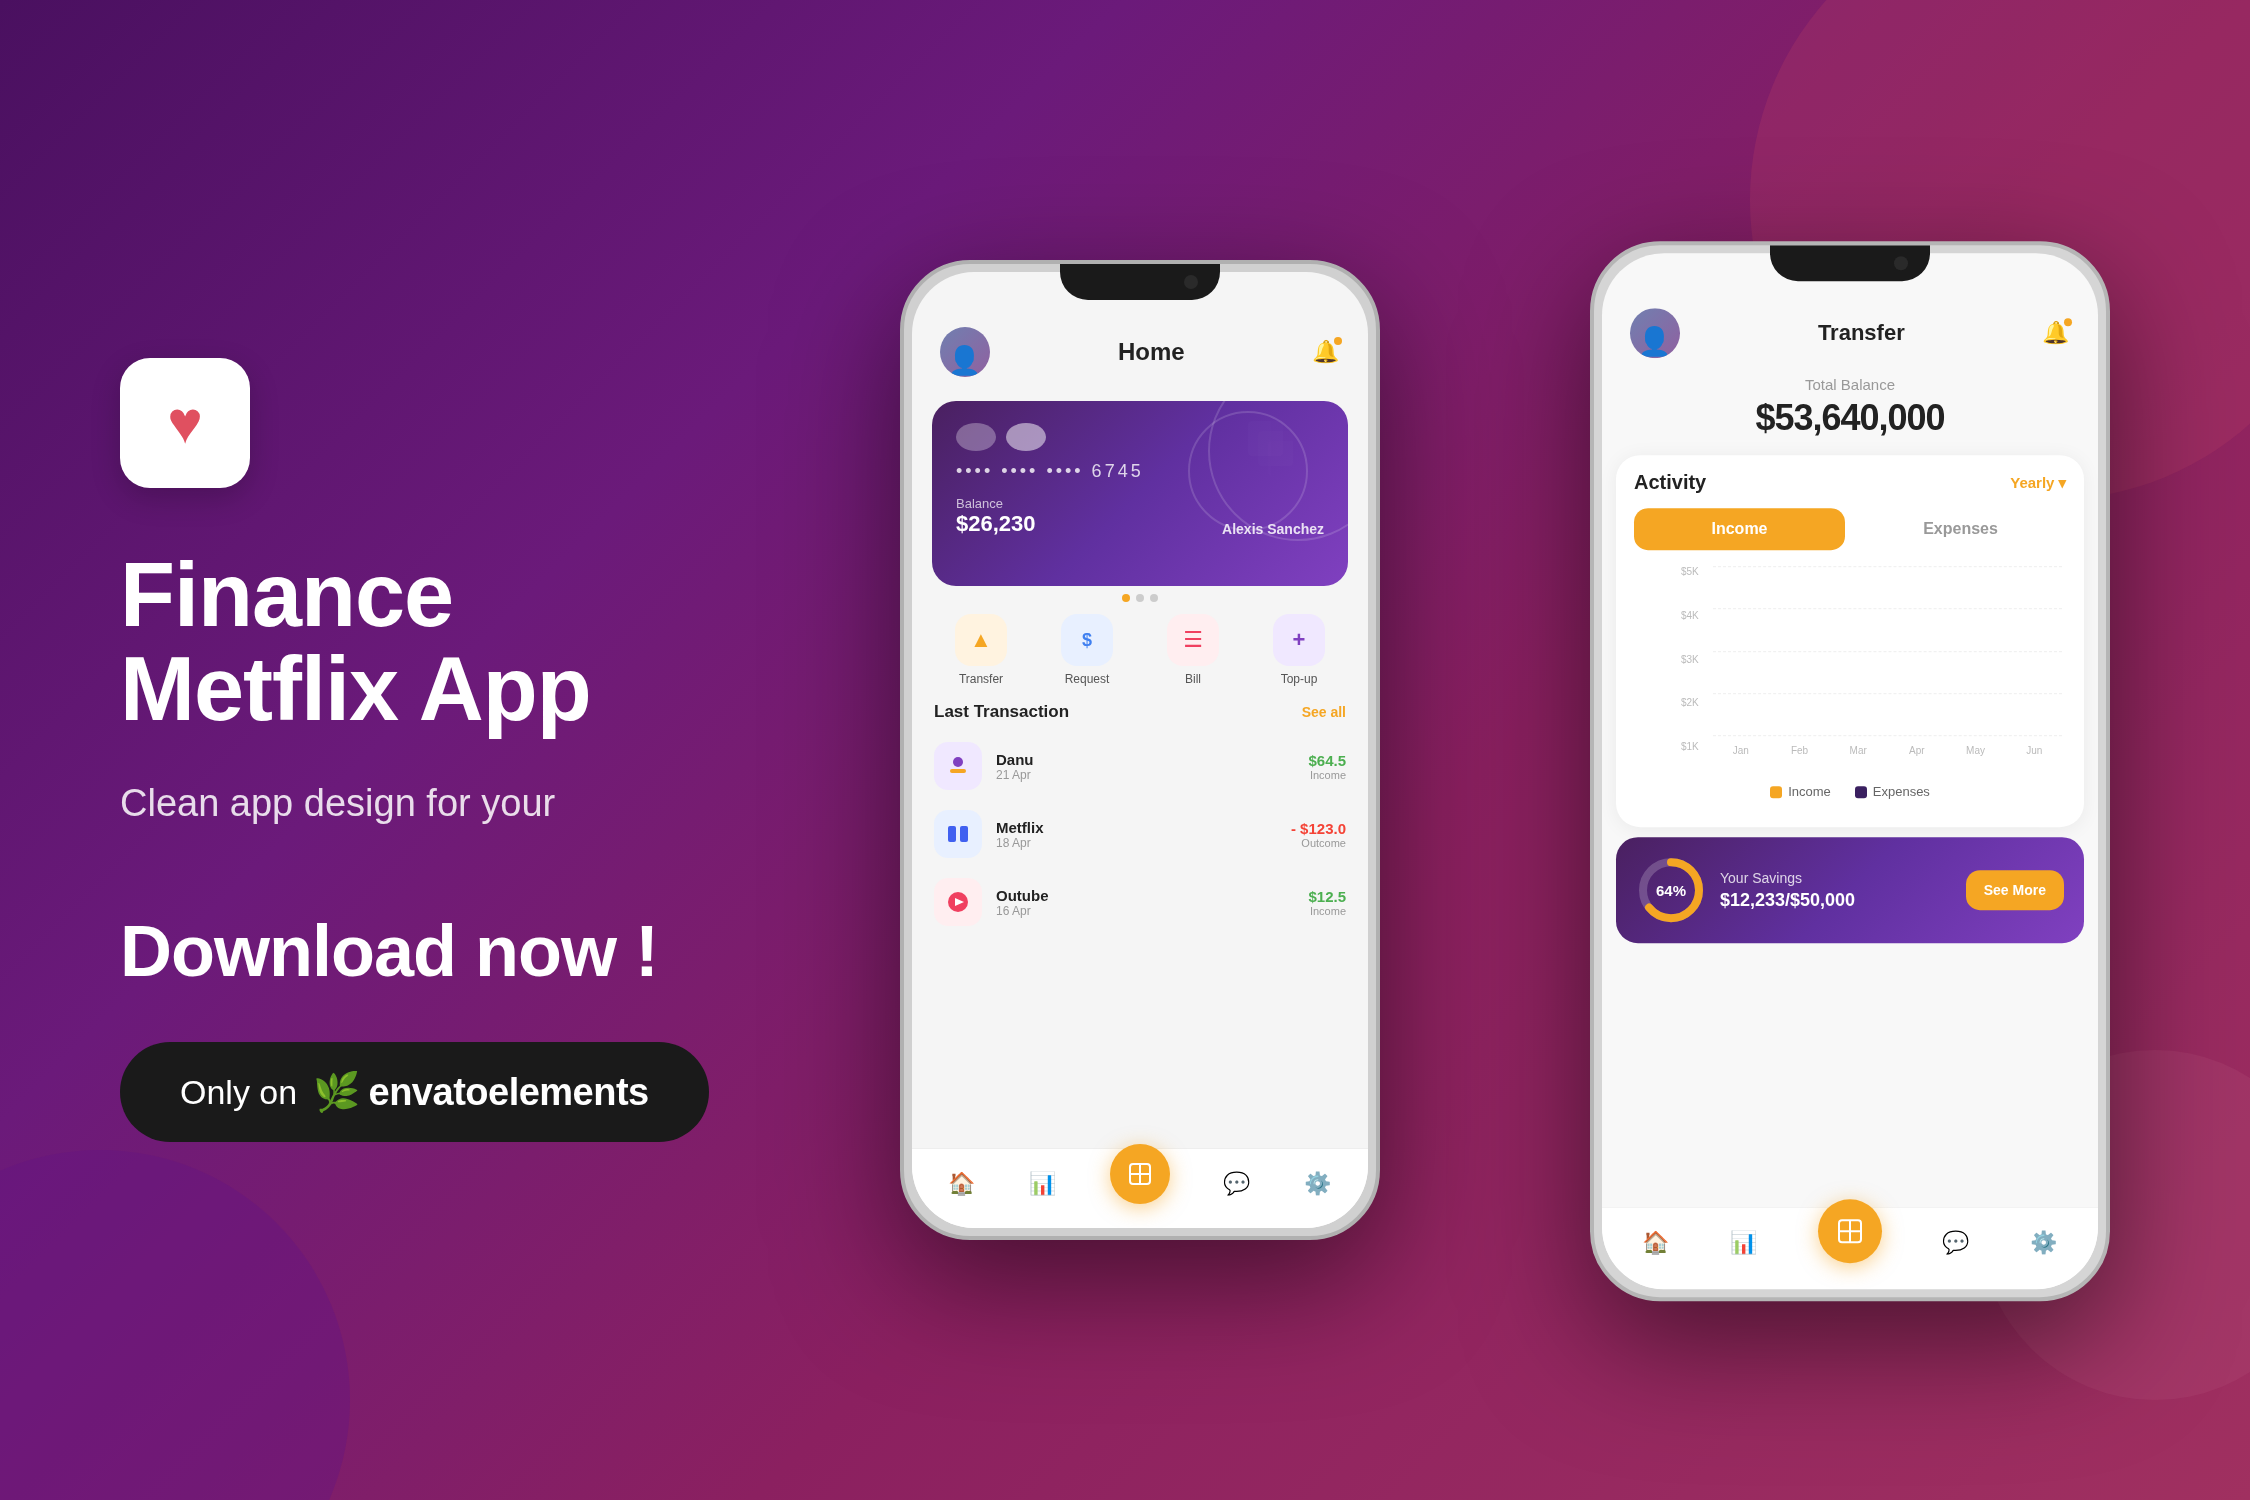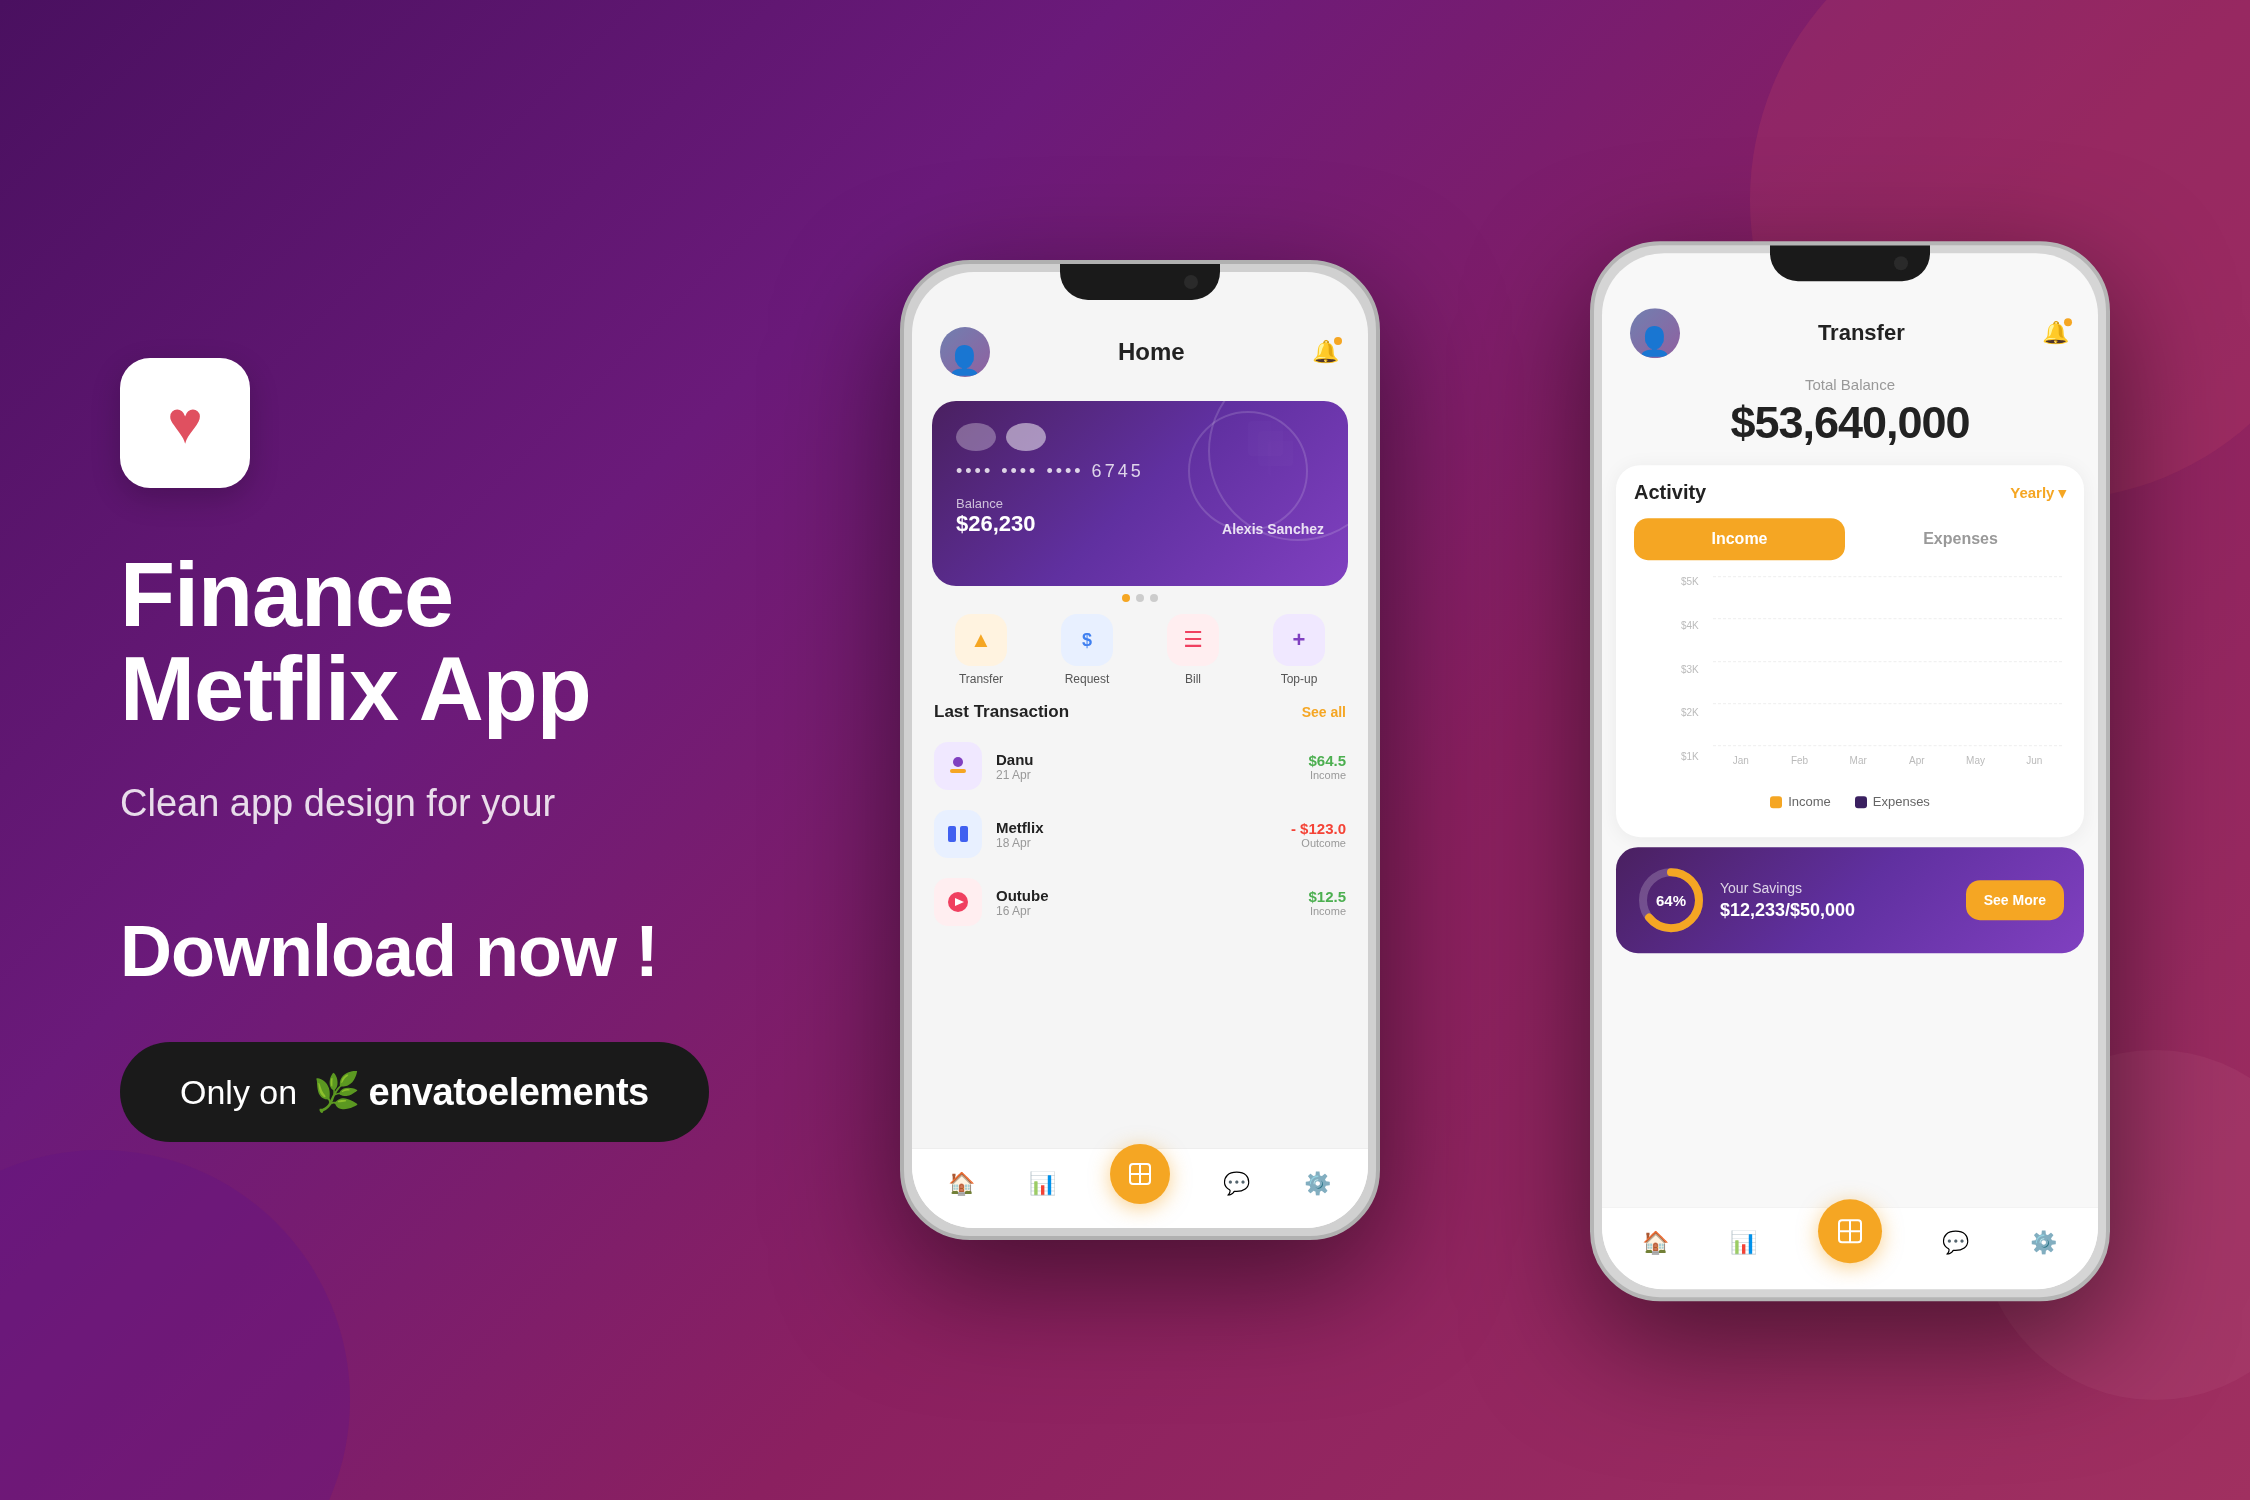--- a/index.html
+++ b/index.html
@@ -535,21 +535,21 @@
     .total-balance-section {
       text-align: center;
       padding: 8px 20px 16px;
     }
     .total-balance-label {
       font-size: 15px;
       color: #999;
       margin-bottom: 4px;
     }
     .total-balance-value {
-      font-size: 45px;
+      font-size: 36px;
       font-weight: 900;
       color: #222;
       letter-spacing: -1px;
     }
 
     
     .activity-section {
       background: white;
       margin: 0 14px;
       border-radius: 24px;

